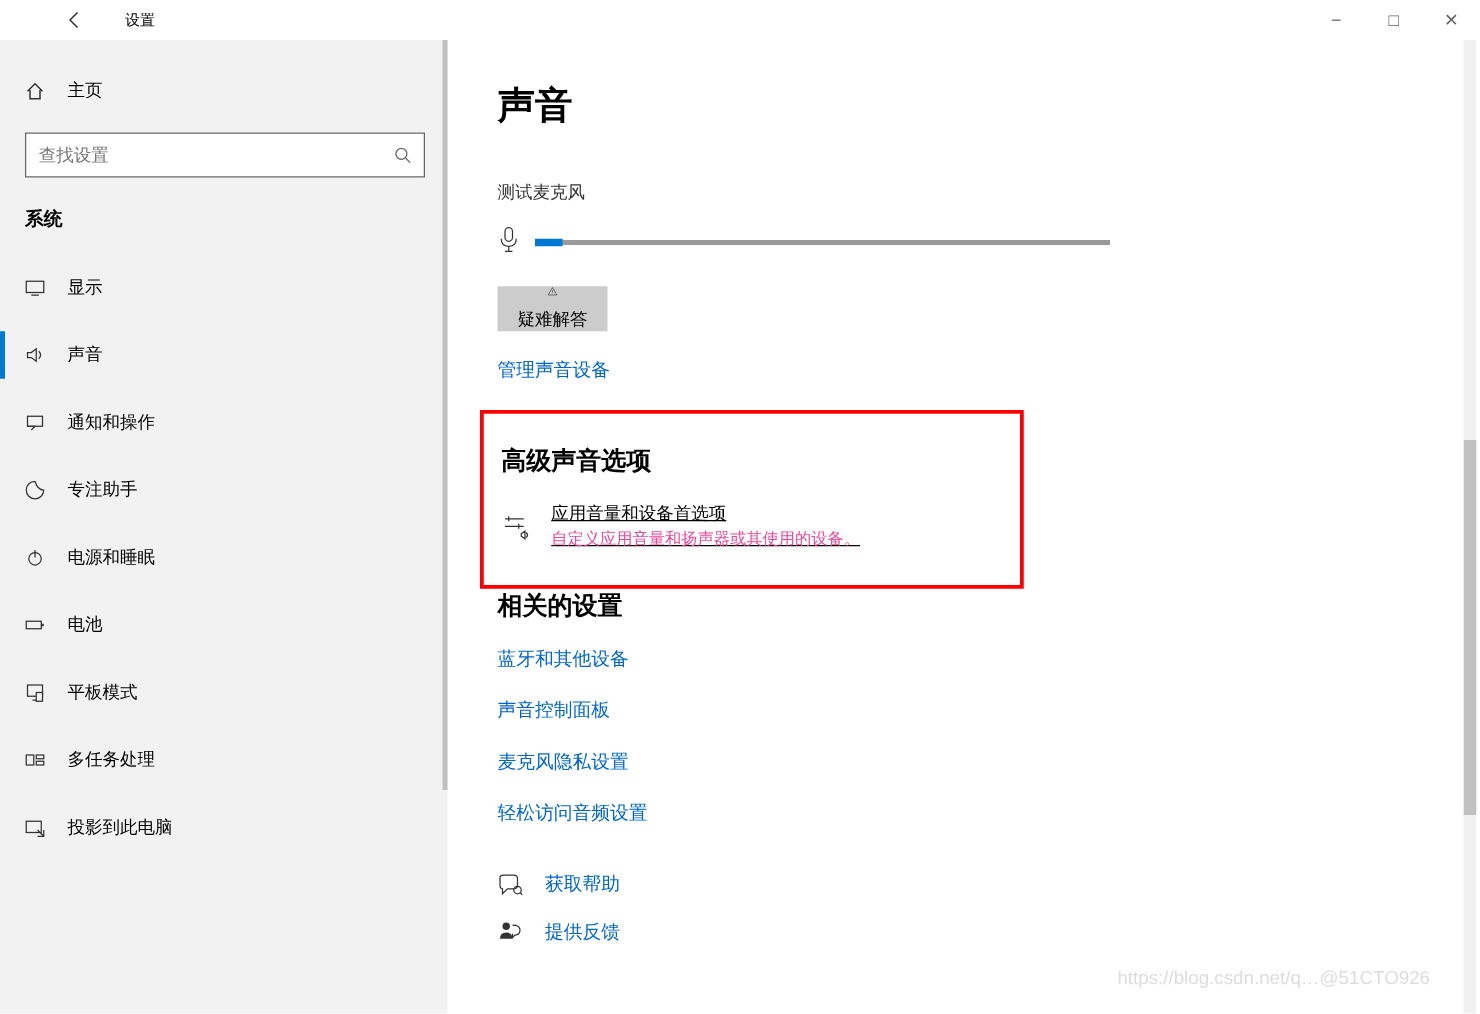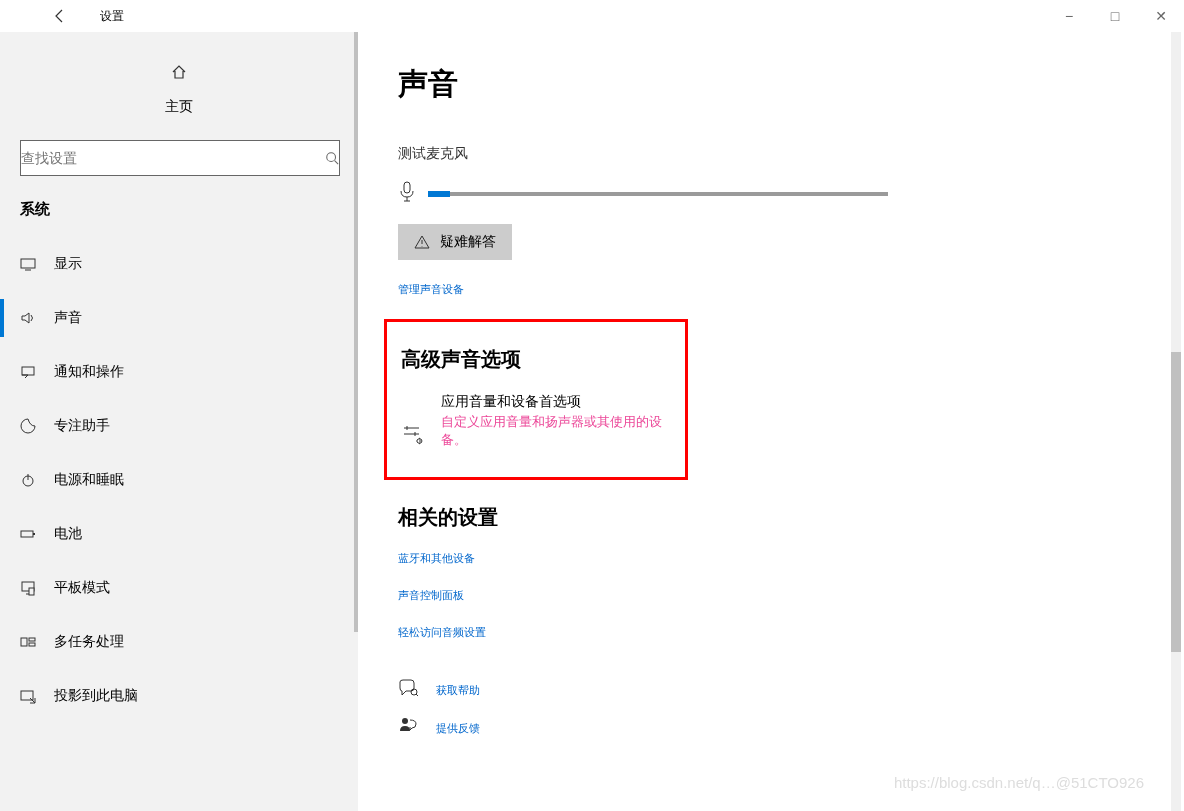--- a/index.html
+++ b/index.html
@@ -57,31 +57,30 @@
 }
 .sidebar-inner {
   padding: 0 20px;
 }
 .home-row {
   display: flex;
   align-items: center;
   gap: 18px;
   padding: 12px 0;
   margin-bottom: 12px;
-  flex-direction: column;
 }
 .home-row svg { width: 16px; height: 16px; }
 .search-box {
   width: 320px;
   height: 36px;
   border: 1px solid #666;
   background: #fff;
   display: flex;
   align-items: center;
-  padding: 0 0;
+  padding: 0 10px;
   margin-bottom: 24px;
 }
 .search-box input {
   border: none;
   outline: none;
   flex: 1;
   font-size: 14px;
   font-family: inherit;
   color: #666;
   background: transparent;
@@ -169,62 +168,63 @@
   background: #cccccc;
   border: none;
   height: 36px;
   padding: 0 16px;
   display: inline-flex;
   align-items: center;
   gap: 10px;
   font-family: inherit;
   font-size: 14px;
   margin-bottom: 22px;
+  flex-direction: column;
 }
 .link {
   color: #0066cc;
-  font-size: 11px;
+  font-size: 15px;
   display: block;
   margin-bottom: 22px;
 }
 .highlight-box {
   border: 3px solid #ff0000;
   padding: 24px 20px 28px 14px;
-  margin-bottom: 24px;
-  width: 304px;
+  width: 435px;
   margin-left: -14px;
 }
 .section-title {
   font-size: 20px;
   font-weight: 600;
   margin-bottom: 20px;
 }
 .pref-row {
   display: flex;
   gap: 16px;
-  align-items: flex-end;
+  align-items: center;
+  text-decoration: underline;
 }
 .pref-icon {
   width: 24px;
   flex-shrink: 0;
   margin-top: 2px;
 }
 .pref-text .title-line {
   font-size: 14px;
   color: #000;
   margin-bottom: 2px;
 }
 .pref-text .desc-line {
   font-size: 13px;
   color: #ec4899;
 }
 .related-links .link { margin-bottom: 22px; }
 .support-row {
   display: flex;
-  align-items: flex-end;
+  align-items: flex-start;
   gap: 18px;
   margin-bottom: 18px;
 }
 .support-row .link { margin: 0; }
 .support-icon {
   width: 20px;
   height: 20px;
 }
 .content-scrollbar-track {
   position: absolute;
@@ -423,20 +423,21 @@
           <div class="title-line">应用音量和设备首选项</div>
           <div class="desc-line">自定义应用音量和扬声器或其使用的设备。</div>
         </div>
       </div>
     </div>
 
     <div class="section-title">相关的设置</div>
     <div class="related-links">
       <a class="link">蓝牙和其他设备</a>
       <a class="link">声音控制面板</a>
+      <a class="link">麦克风隐私设置</a>
       <a class="link">轻松访问音频设置</a>
     </div>
 
     <div style="height:16px"></div>
 
     <div class="support-row">
       <span class="support-icon">
         <svg width="20" height="20" viewBox="0 0 20 20">
             <path d="M2 4 Q2 2 5 2 H13 Q16 2 16 5 V10 Q16 13 13 13 H8 L4 17 V13 Q2 13 2 10 Z" stroke="#333" fill="none"></path>
             <circle cx="16" cy="14" r="3" stroke="#333" fill="none"></circle>

